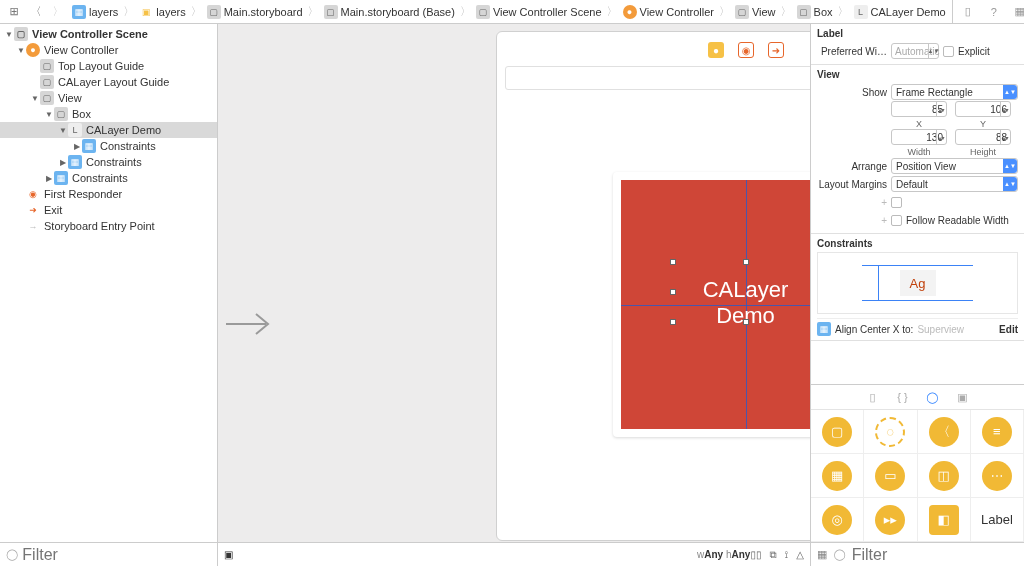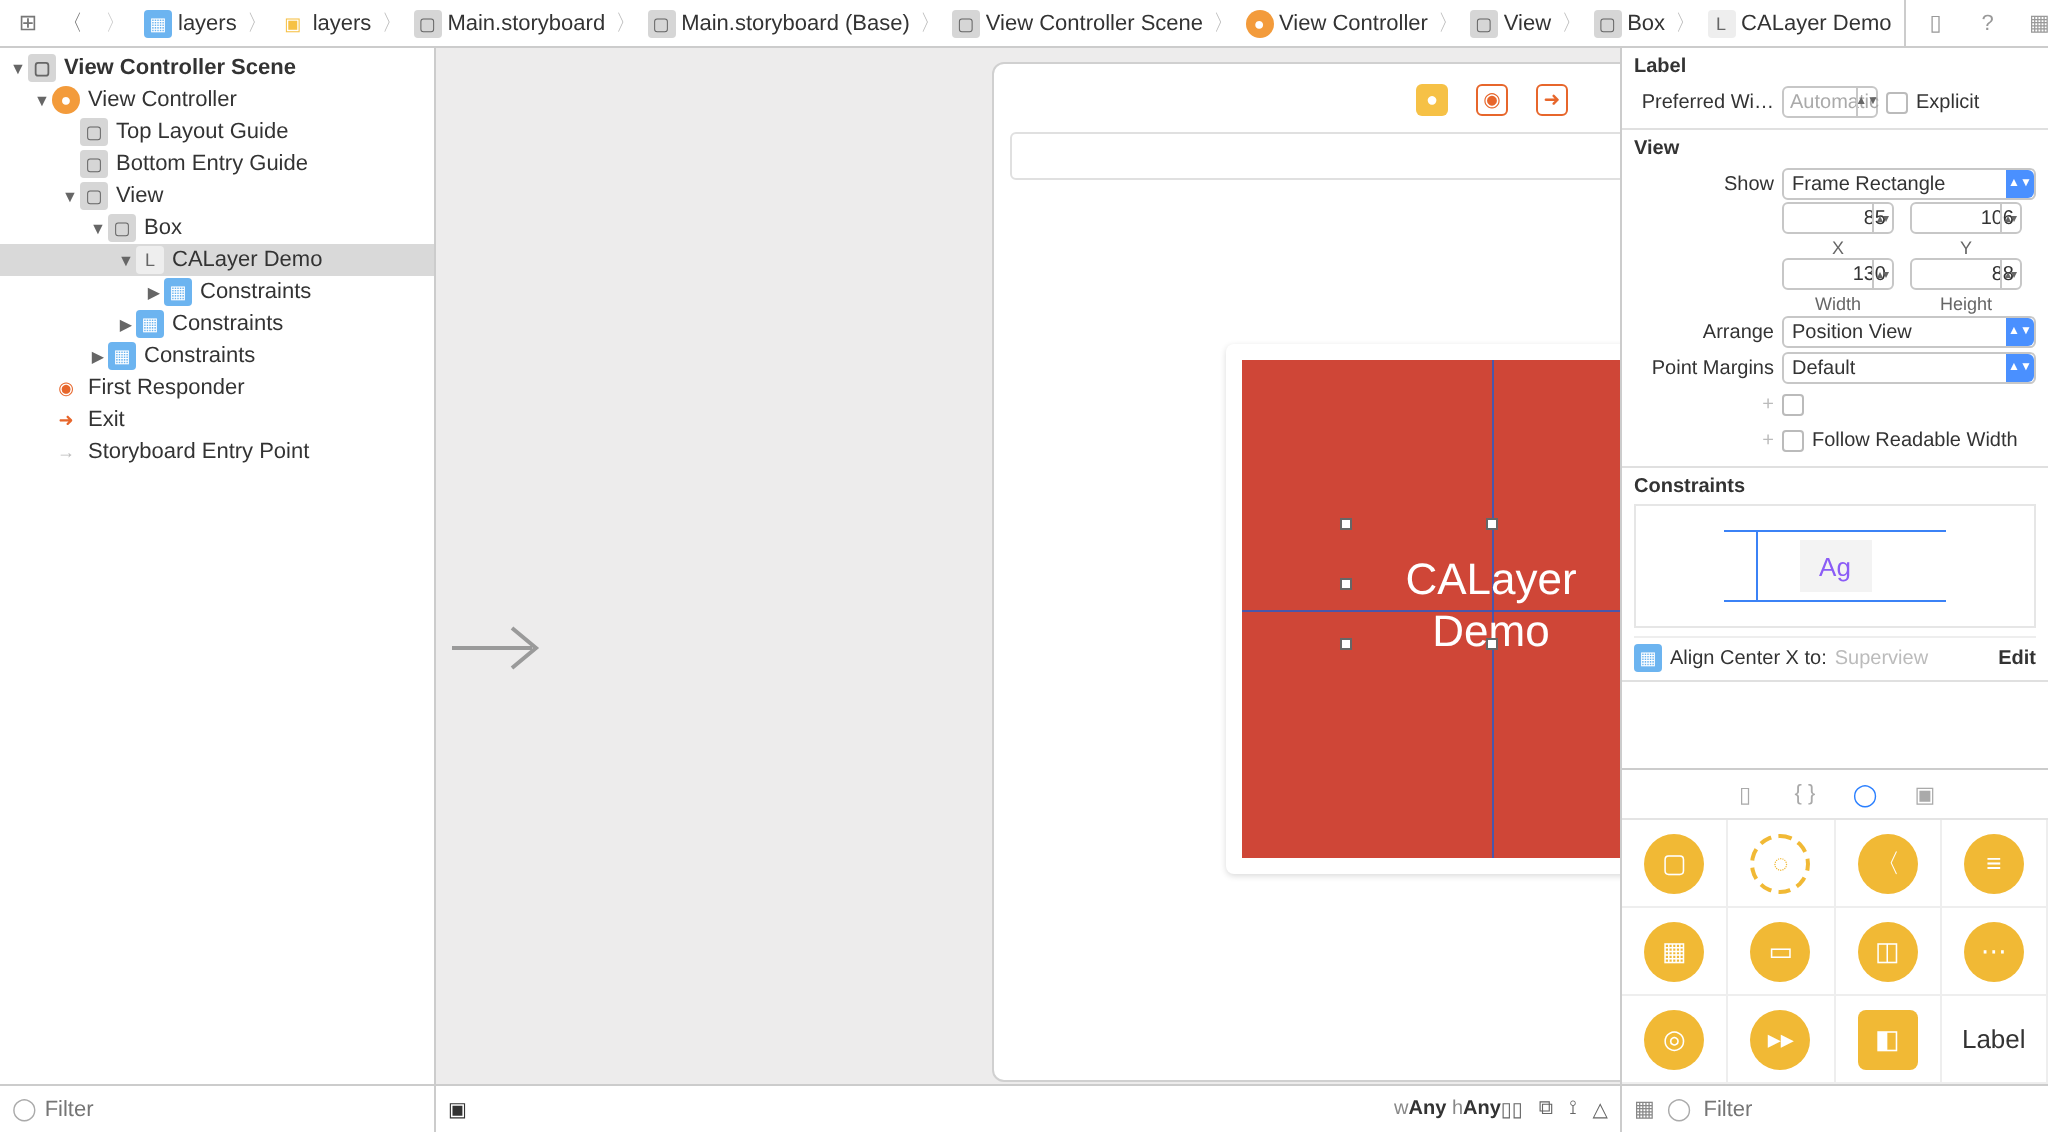--- a/index.html
+++ b/index.html
@@ -23,21 +23,21 @@
 .main { flex: 1; display: flex; overflow: hidden; }
 .navpanel { width: 218px; border-right: 1px solid #ccc; display: flex; flex-direction: column; background: #fff; }
 .tree { flex: 1; overflow: auto; padding-top: 2px; }
 .tree-row { display: flex; align-items: center; height: 16px; padding-right: 4px; white-space: nowrap; }
 .tree-row.selected { background: #d9d9d9; }
 .tw, .disc { display: inline-block; width: 10px; text-align: center; font-size: 8px; color: #666; }
 .tree-row .ico { margin-right: 4px; }
 .hdr { font-weight: bold; background: #fff; }
 .nav-footer { height: 24px; border-top: 1px solid #ccc; display: flex; align-items: center; padding: 0 6px; }
 .filter { flex: 1; display: flex; align-items: center; gap: 4px; color: #999; }
-.filter input { border: none; outline: none; font-size: 11px; width: 100%; }
+.filter input { border: none; outline: none; font-size: 16px; width: 100%; }
 
 .canvas-area { flex: 1; display: flex; flex-direction: column; background: #edecec; position: relative; }
 .canvas { flex: 1; position: relative; overflow: hidden; }
 .device { position: absolute; left: 278px; top: 7px; width: 500px; height: 510px; background: #fff; border: 1px solid #d0d0d0; border-radius: 6px; }
 .device-buttons { position: absolute; top: 10px; left: 50%; transform: translateX(-50%); display: flex; gap: 14px; }
 .db { width: 16px; height: 16px; border-radius: 3px; display: inline-flex; align-items: center; justify-content: center; font-size: 10px; }
 .statusbar { position: absolute; top: 34px; left: 8px; right: 8px; height: 24px; border: 1px solid #e0e0e0; border-radius: 3px; display: flex; justify-content: flex-end; align-items: center; padding: 0 8px; }
 
 .arrow-in { position: absolute; left: 8px; top: 285px; color: #9a9a9a; }
 
@@ -63,21 +63,21 @@
 .row-label { width: 70px; text-align: right; color: #333; }
 .sel { flex: 1; height: 16px; border: 1px solid #c7c7c7; background: #fff; display: flex; align-items: center; padding: 0 4px; position: relative; border-radius: 3px; }
 .sel .arrows { position: absolute; right: 0; top: 0; bottom: 0; width: 14px; background: #4a90ff; border-radius: 0 3px 3px 0; display: flex; flex-direction: column; align-items: center; justify-content: center; color: #fff; font-size: 6px; }
 .stepper { width: 56px; height: 16px; border: 1px solid #c7c7c7; display: flex; align-items: center; padding: 0 3px; border-radius: 3px; position: relative; }
 .stepper .arr { position: absolute; right: 0; top: 0; bottom: 0; width: 10px; border-left: 1px solid #c7c7c7; font-size: 6px; display: flex; flex-direction: column; align-items: center; justify-content: center; color: #666; }
 .sub { text-align: center; color: #666; font-size: 9px; }
 .pairs { display: flex; gap: 8px; justify-content: flex-end; }
 .pairs .col { display: flex; flex-direction: column; align-items: center; gap: 2px; }
 .checkbox { width: 11px; height: 11px; border: 1px solid #bbb; border-radius: 2px; display: inline-block; background: #fff; }
 .constraints-preview { height: 62px; margin: 3px 0; border: 1px solid #e6e6e6; display: flex; align-items: center; justify-content: center; position: relative; background: #fff; }
-.ag-box { width: 36px; height: 26px; background: #f3f3f3; display: flex; align-items: center; justify-content: center; color: #8b5cf6; font-size: 13px; position: relative; }
+.ag-box { width: 36px; height: 26px; background: #f3f3f3; display: flex; align-items: center; justify-content: center; color: #c2410c; font-size: 13px; position: relative; }
 .cline { position: absolute; background: #3b82f6; }
 .seg { display: flex; font-size: 9px; }
 .seg .sg { padding: 2px 8px; border: 1px solid #bbb; background: #fff; }
 .seg .sg.active { background: #a9a9a9; color: #fff; border-color: #a9a9a9; }
 
 .library { border-top: 1px solid #ccc; display: flex; flex-direction: column; background: #fff; }
 .lib-tabs { display: flex; justify-content: center; gap: 14px; padding: 4px 0; border-bottom: 1px solid #e4e4e4; }
 .lib-tabs span { width: 16px; height: 16px; display: inline-flex; align-items: center; justify-content: center; color: #aaa; }
 .lib-tabs span.active { color: #2a7fff; }
 .lib-grid { display: grid; grid-template-columns: repeat(4, 1fr); }
@@ -160,21 +160,21 @@
             <span class="disc">▼</span>
             <span class="ico ico-orange">●</span>
             <span>View Controller</span>
           </div>
         <div class="tree-row" style="padding-left:40px">
             <span class="ico ico-gray">▢</span>
             <span>Top Layout Guide</span>
           </div>
         <div class="tree-row" style="padding-left:40px">
             <span class="ico ico-gray">▢</span>
-            <span>Bottom Entry Guide</span>
+            <span>CALayer Layout Guide</span>
           </div>
         <div class="tree-row" style="padding-left:30px">
             <span class="disc">▼</span>
             <span class="ico ico-gray">▢</span>
             <span>View</span>
           </div>
         <div class="tree-row" style="padding-left:44px">
             <span class="disc">▼</span>
             <span class="ico ico-gray">▢</span>
             <span>Box</span>
@@ -330,21 +330,21 @@
             </div>
           </div>
           <div class="row">
               <span class="row-label">Arrange</span>
             <div class="sel">
                 <span>Position View</span>
                 <span class="arrows">▲▼</span>
               </div>
           </div>
           <div class="row">
-              <span class="row-label">Point Margins</span>
+              <span class="row-label">Layout Margins</span>
             <div class="sel">
                 <span>Default</span>
                 <span class="arrows">▲▼</span>
               </div>
           </div>
           <div class="row">
               <span class="row-label" style="color:#bbb">+</span>
               <span class="checkbox"></span>
             </div>
           <div class="row">

